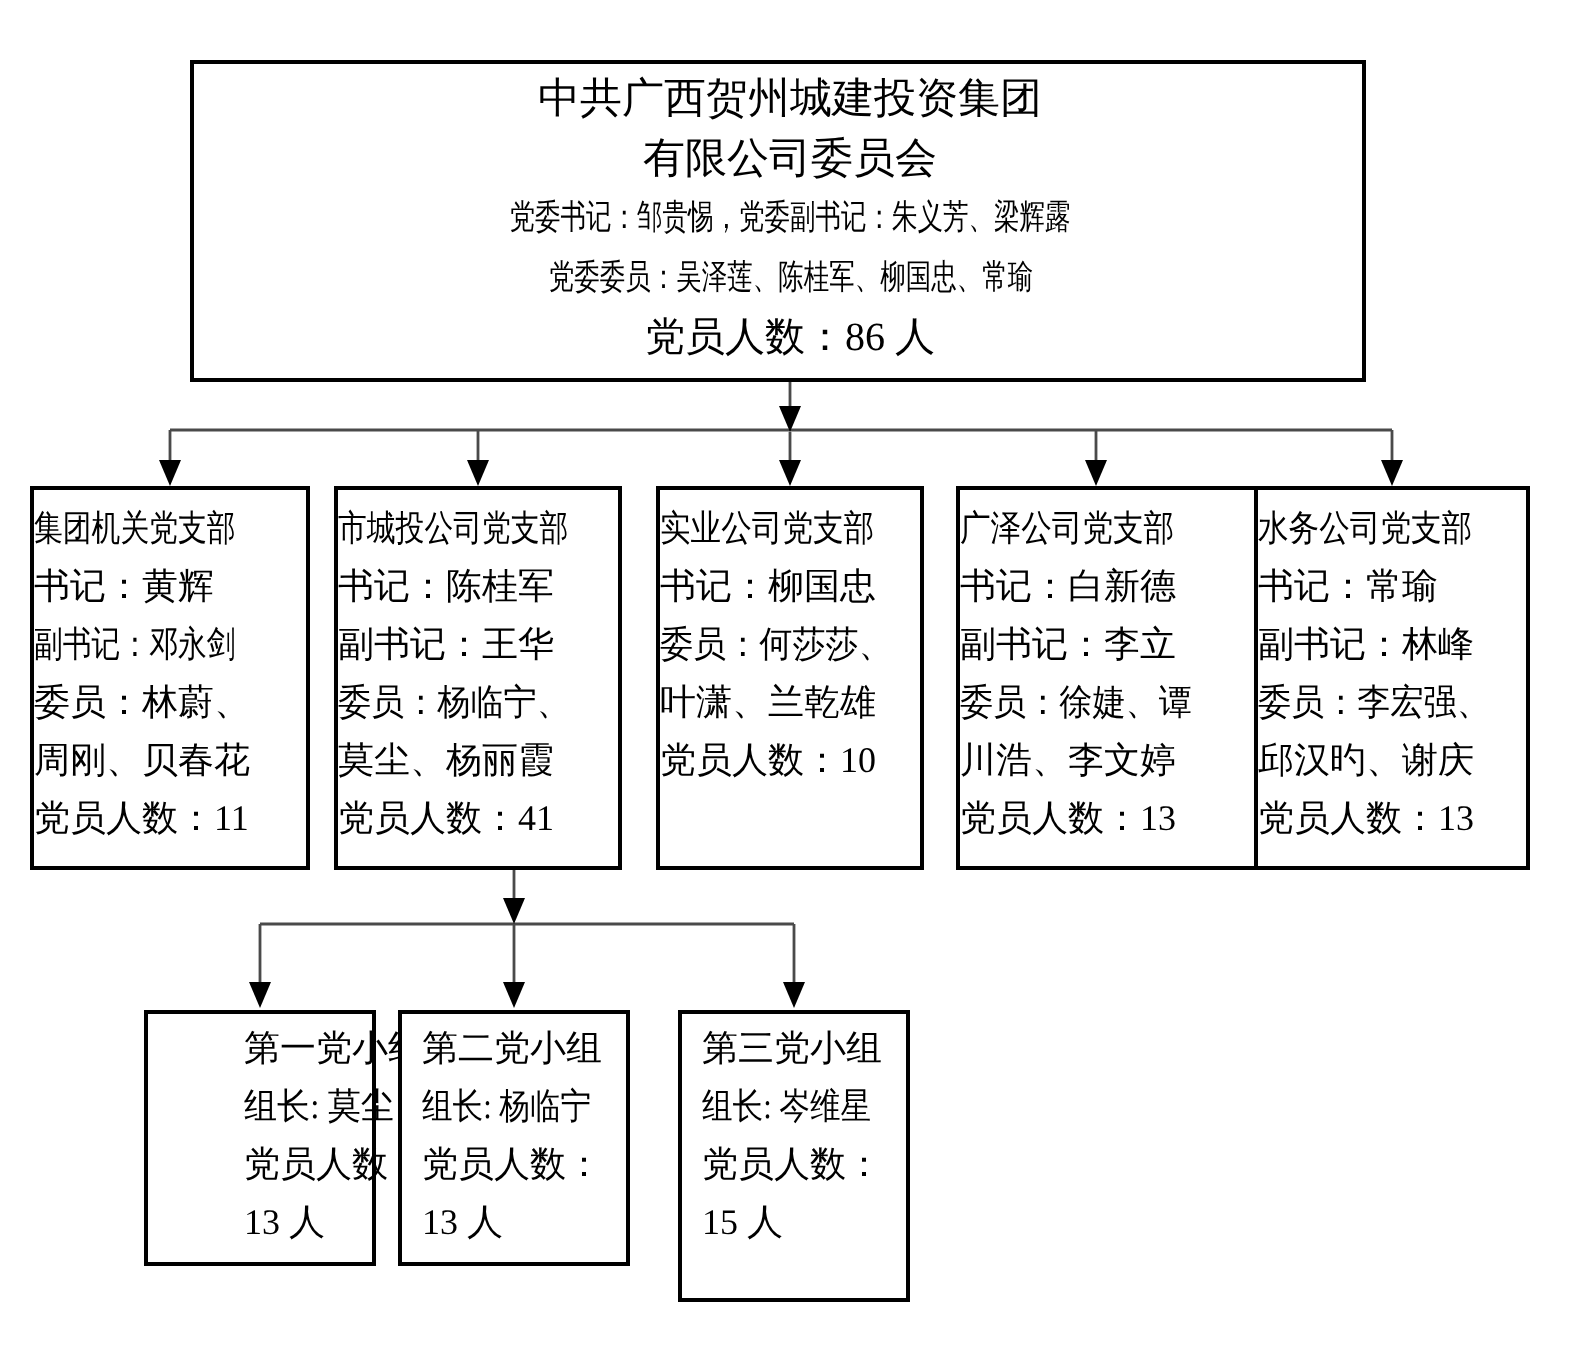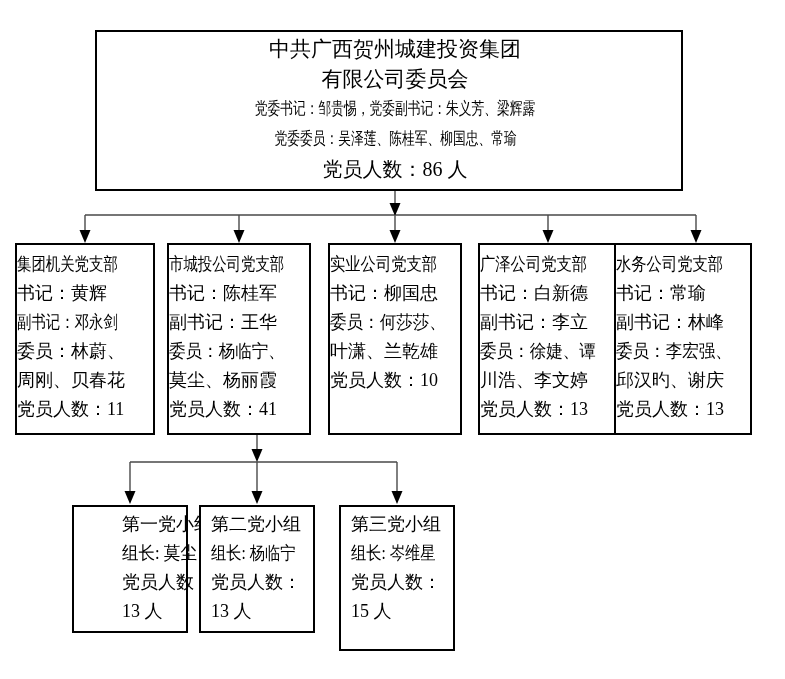--- a/index.html
+++ b/index.html
@@ -94,21 +94,21 @@
 
 <div class="box branch" style="left:478px;top:243px;width:153px;height:192px;">
   <div class="ln"><span class="sq s85">广泽公司党支部</span></div>
   <div class="ln">书记：白新德</div>
   <div class="ln">副书记：李立</div>
   <div class="ln"><span class="sq s92">委员：徐婕、谭</span></div>
   <div class="ln">川浩、李文婷</div>
   <div class="ln">党员人数：13</div>
 </div>
 
-<div class="box branch" style="left:614px;top:243px;width:138px;height:192px;">
+<div class="box branch" style="left:627px;top:243px;width:138px;height:192px;">
   <div class="ln"><span class="sq s85">水务公司党支部</span></div>
   <div class="ln">书记：常瑜</div>
   <div class="ln">副书记：林峰</div>
   <div class="ln"><span class="sq s92">委员：李宏强、</span></div>
   <div class="ln">邱汉旳、谢庆</div>
   <div class="ln">党员人数：13</div>
 </div>
 
 <div class="box group" style="left:72px;top:505px;width:116px;height:128px;padding-left:48px;">
   <div class="ln">第一党小组</div>

